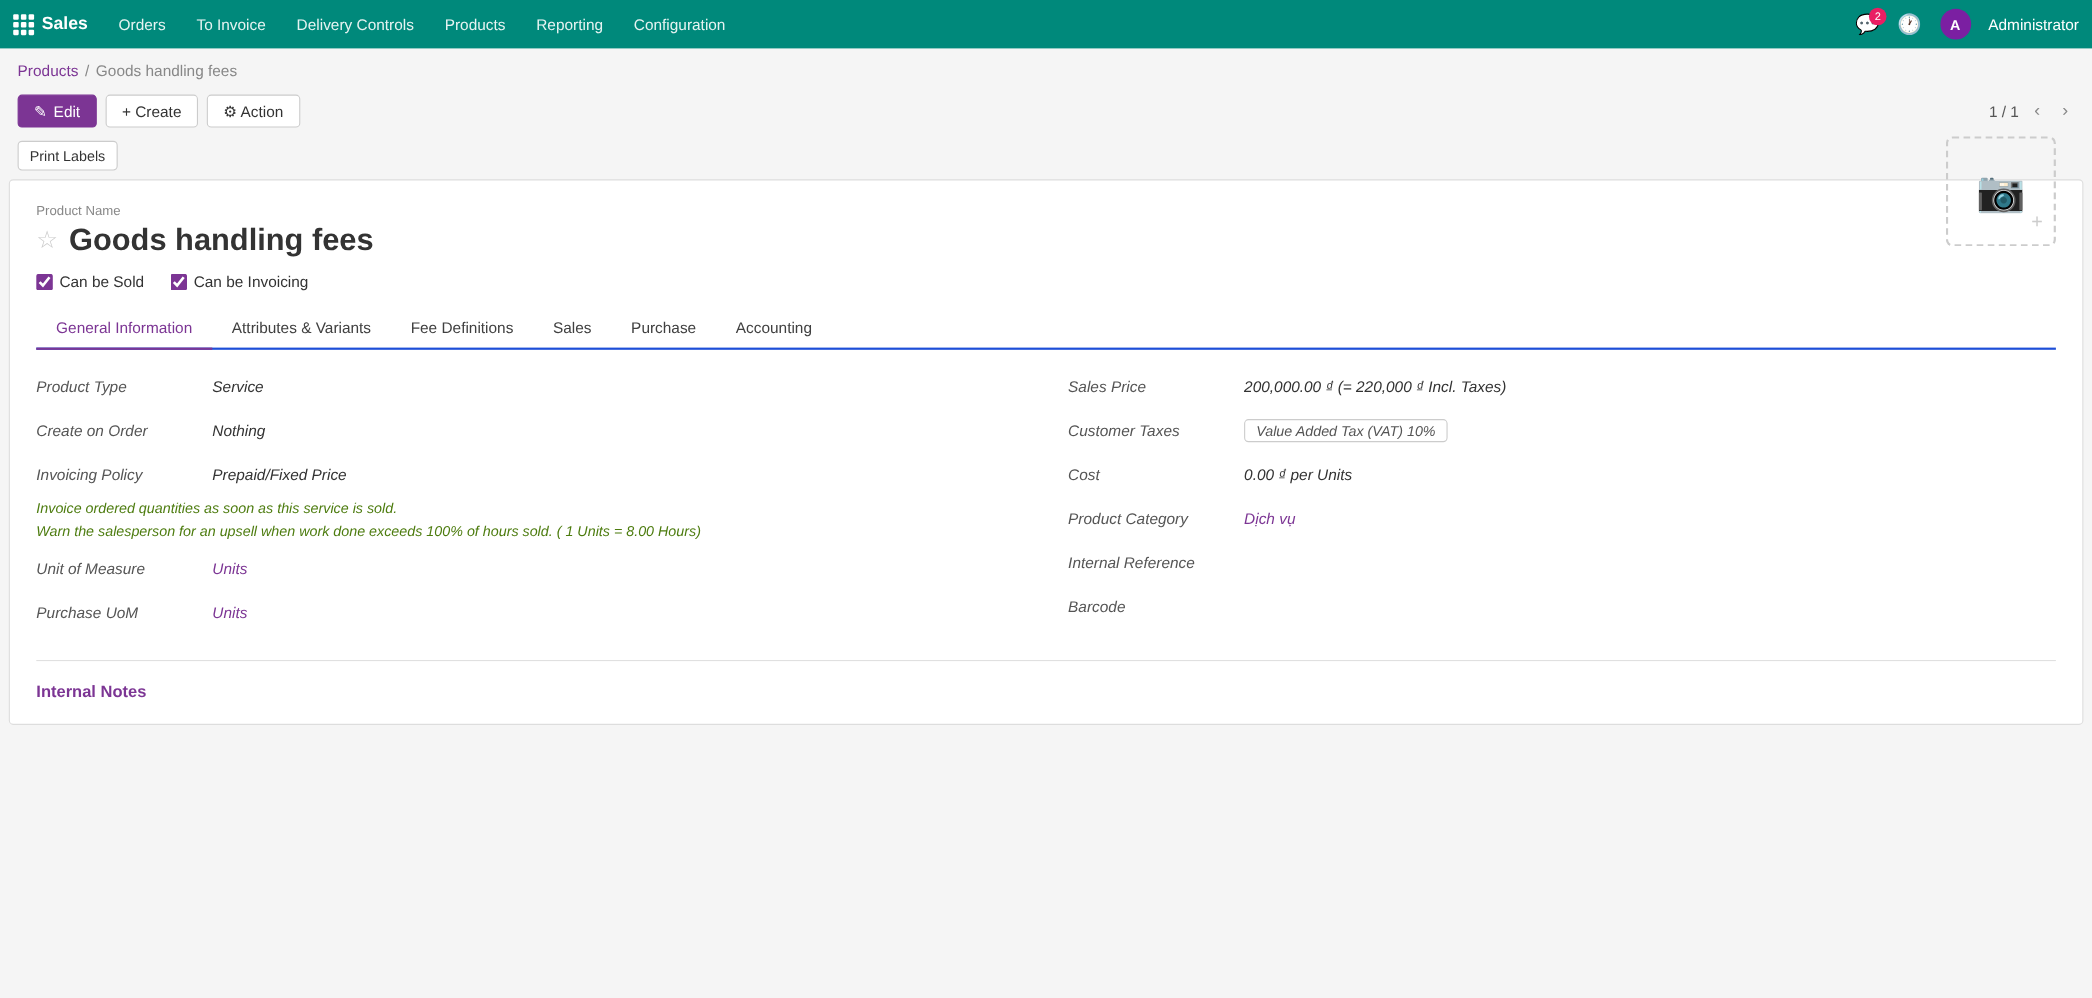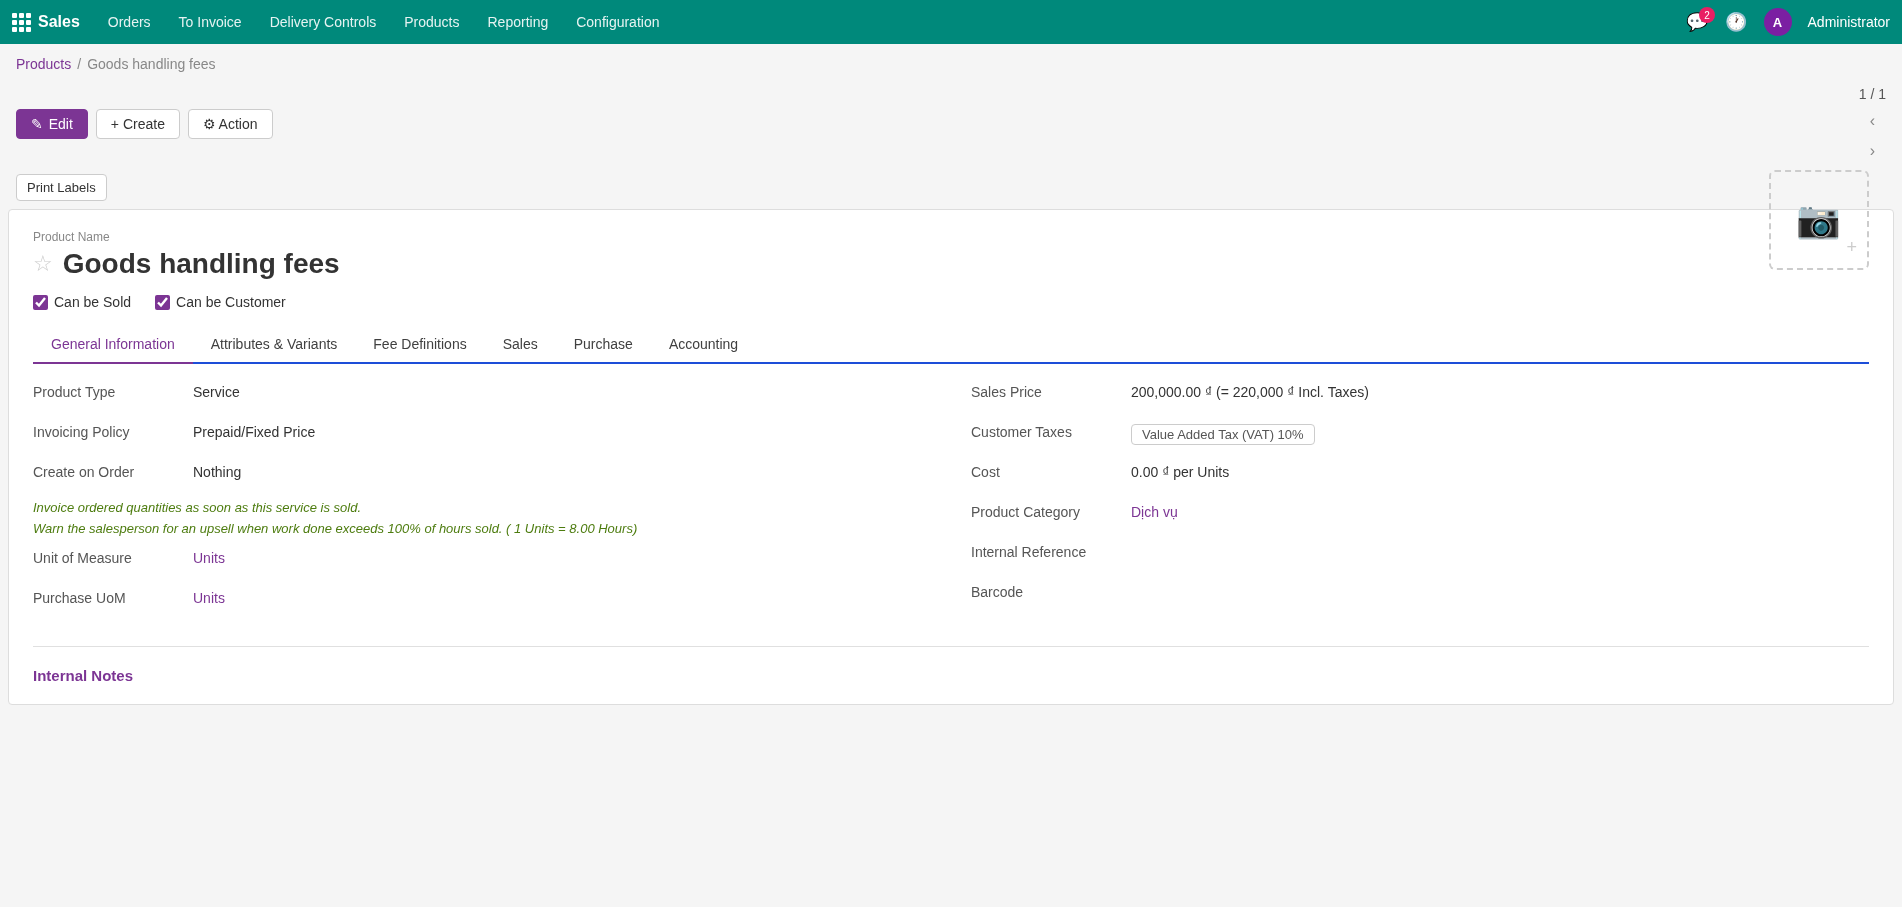--- a/index.html
+++ b/index.html
@@ -132,21 +132,20 @@
     }
     .btn-sm {
       padding: 5px 10px;
       font-size: 13px;
     }
     .pagination {
       margin-left: auto;
       display: flex;
       align-items: center;
       gap: 8px;
-      flex-direction: column;
     }
     .pagination-info { font-size: 14px; color: #555; }
     .pag-btn {
       background: none;
       border: none;
       cursor: pointer;
       color: #888;
       font-size: 16px;
       padding: 2px 6px;
     }
@@ -239,23 +238,24 @@
     
     .form-section {
       display: flex;
       gap: 40px;
     }
     .form-left, .form-right {
       flex: 1;
     }
     .form-row {
       display: flex;
-      align-items: flex-start;
+      align-items: center;
       margin-bottom: 10px;
       min-height: 30px;
+      font-style: italic;
     }
     .form-label {
       width: 160px;
       color: #555;
       font-size: 14px;
       padding-top: 4px;
       flex-shrink: 0;
     }
     .form-value {
       flex: 1;
@@ -371,47 +371,47 @@
     <span class="product-title">Goods handling fees</span>
   </div>
 
   <div class="checkboxes-row">
     <label class="checkbox-item">
       <input type="checkbox" checked="" style="">
       <span>Can be Sold</span>
     </label>
     <label class="checkbox-item">
       <input type="checkbox" checked="" style="">
-      <span>Can be Customer</span>
+      <span>Can be Invoicing</span>
     </label>
   </div>
 
   <div class="tabs">
     <div class="tab active">General Information</div>
     <div class="tab">Attributes &amp; Variants</div>
     <div class="tab">Fee Definitions</div>
     <div class="tab">Sales</div>
     <div class="tab">Purchase</div>
     <div class="tab">Accounting</div>
   </div>
 
   <div class="form-section">
 
     <div class="form-left">
       <div class="form-row">
         <span class="form-label">Product Type</span>
         <span class="form-value">Service</span>
       </div>
       <div class="form-row">
+        <span class="form-label">Create on Order</span>
+        <span class="form-value">Nothing</span>
+      </div>
+      <div class="form-row">
         <span class="form-label">Invoicing Policy</span>
         <span class="form-value">Prepaid/Fixed Price</span>
-      </div>
-      <div class="form-row">
-        <span class="form-label">Create on Order</span>
-        <span class="form-value">Nothing</span>
       </div>
       <div class="form-hint">Invoice ordered quantities as soon as this service is sold.</div>
       <div class="form-hint">Warn the salesperson for an upsell when work done exceeds 100% of hours sold. ( 1 Units = 8.00 Hours)</div>
       <div class="form-row" style="margin-top:10px;">
         <span class="form-label">Unit of Measure</span>
         <span class="form-value form-value-link">Units</span>
       </div>
       <div class="form-row">
         <span class="form-label">Purchase UoM</span>
         <span class="form-value form-value-link">Units</span>

